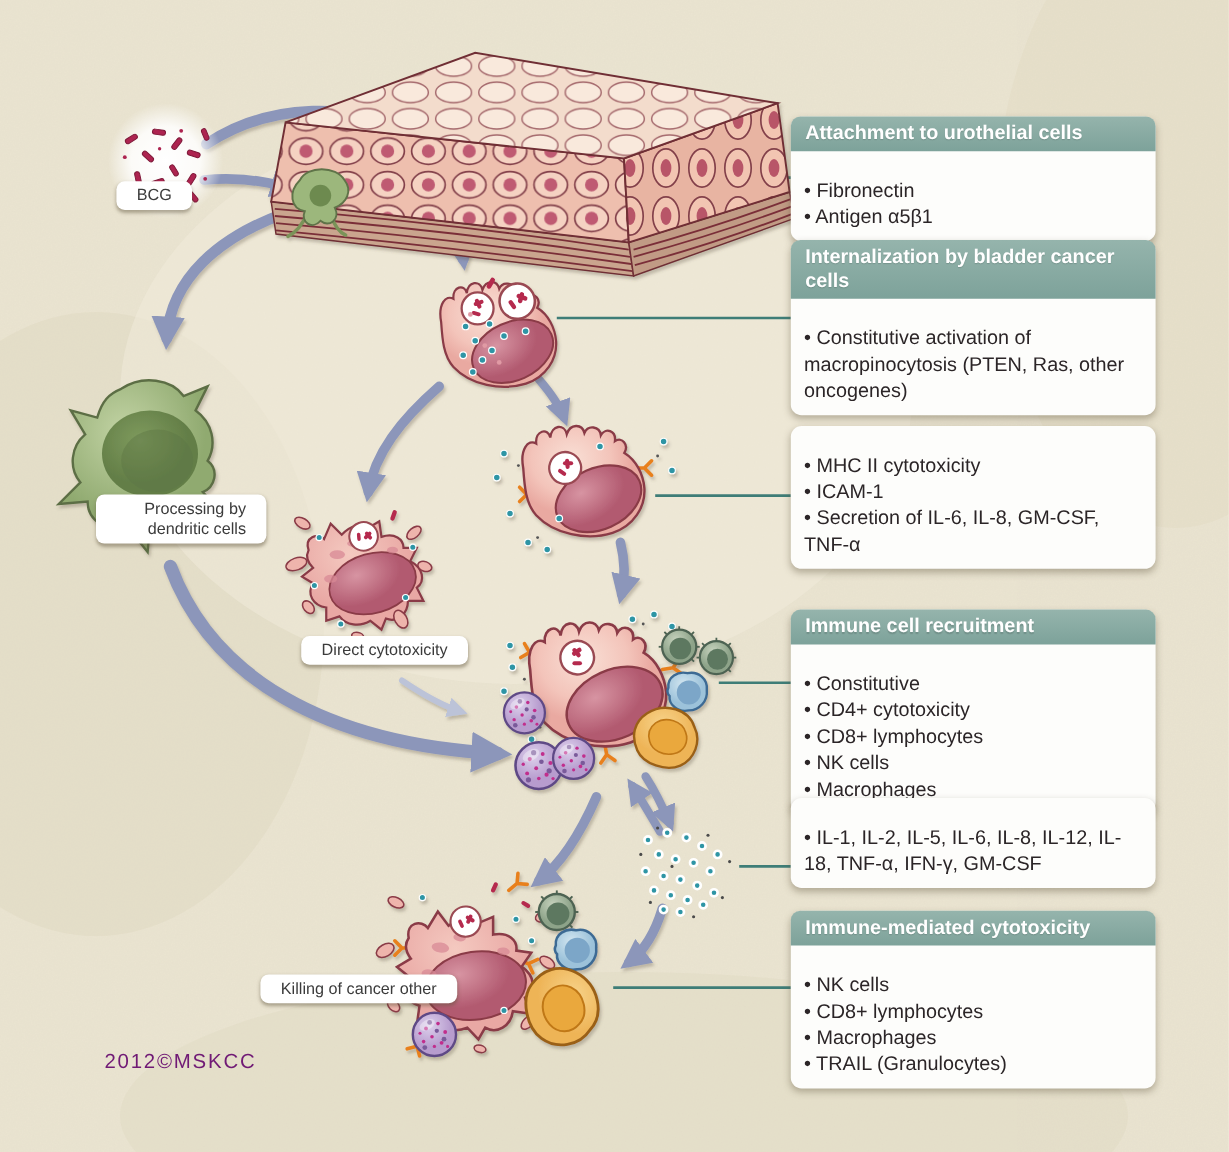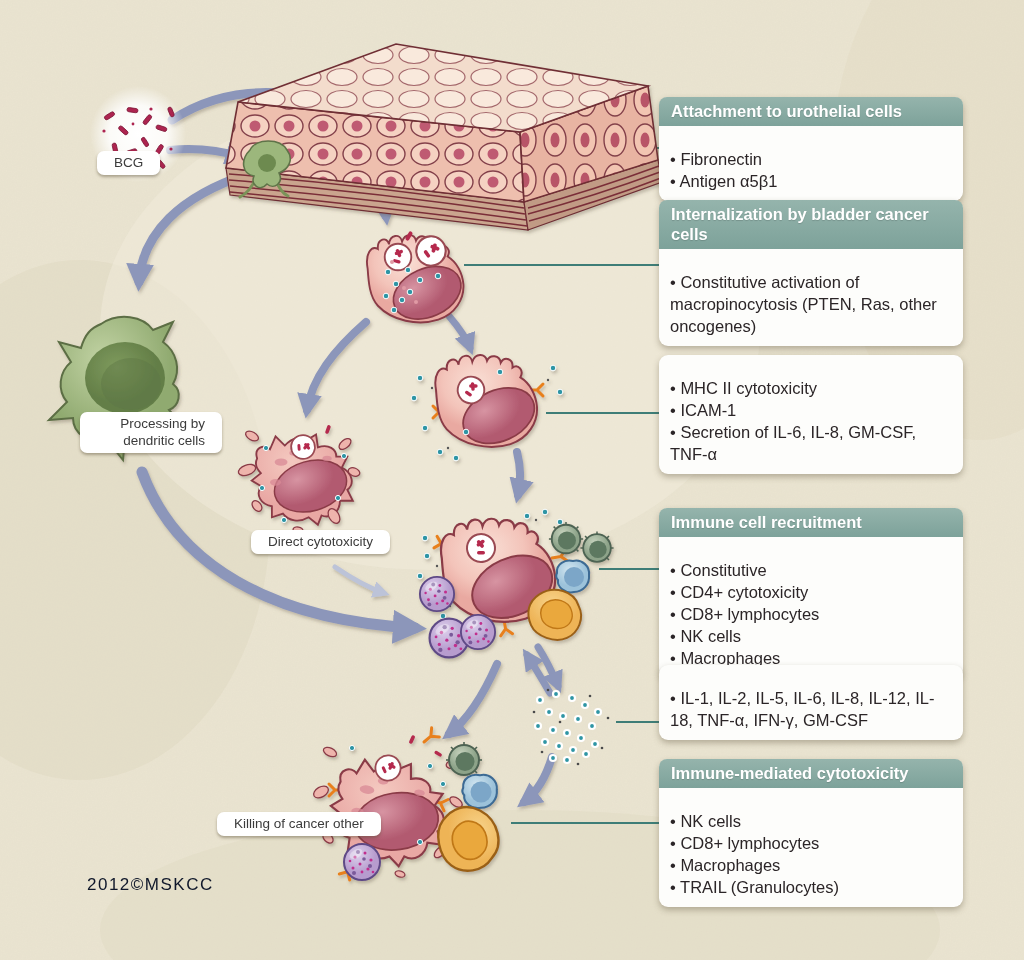--- a/index.html
+++ b/index.html
@@ -25,21 +25,21 @@
     font-size:16.5px;line-height:22px;color:#2b2527;
   }
   .callout li::before{content:"• ";}
   .tag{
     position:absolute;background:#fff;border-radius:7px;
     padding:3px 17px 4px;font-size:13.5px;line-height:17px;color:#3b3b3b;
     box-shadow:0 2px 3px rgba(90,80,55,.45);text-align:right;
   }
   .copyright{
     position:absolute;left:87px;top:875px;
-    font-size:17px;letter-spacing:1.5px;color:#0f172a;
+    font-size:17px;letter-spacing:1.5px;color:#701a75;
   }
 </style>
 </head>
 <body>
 
 <div id="stage">
 
 <svg id="art" width="1024" height="960" viewBox="0 0 1024 960">
   <defs>
     <filter id="grain" x="0" y="0" width="100%" height="100%">

